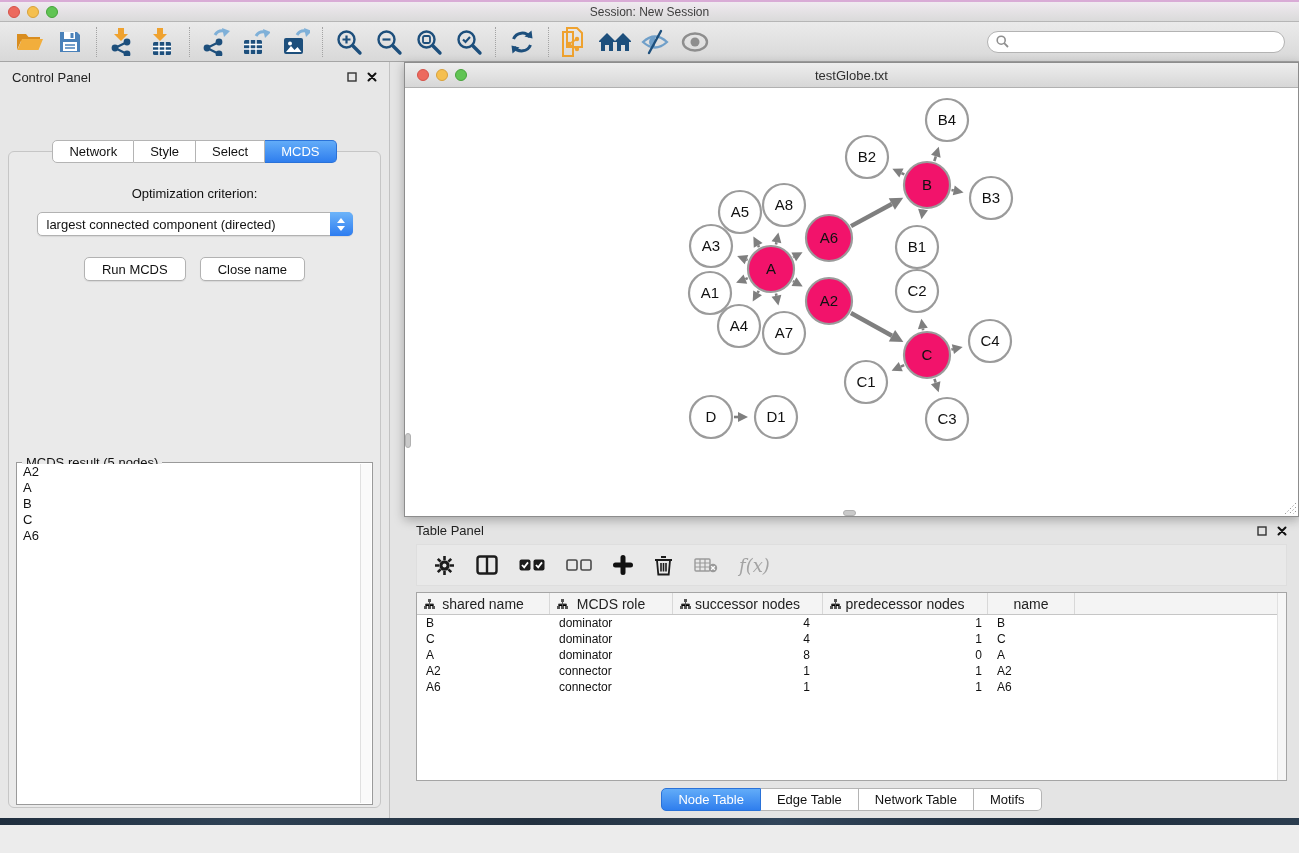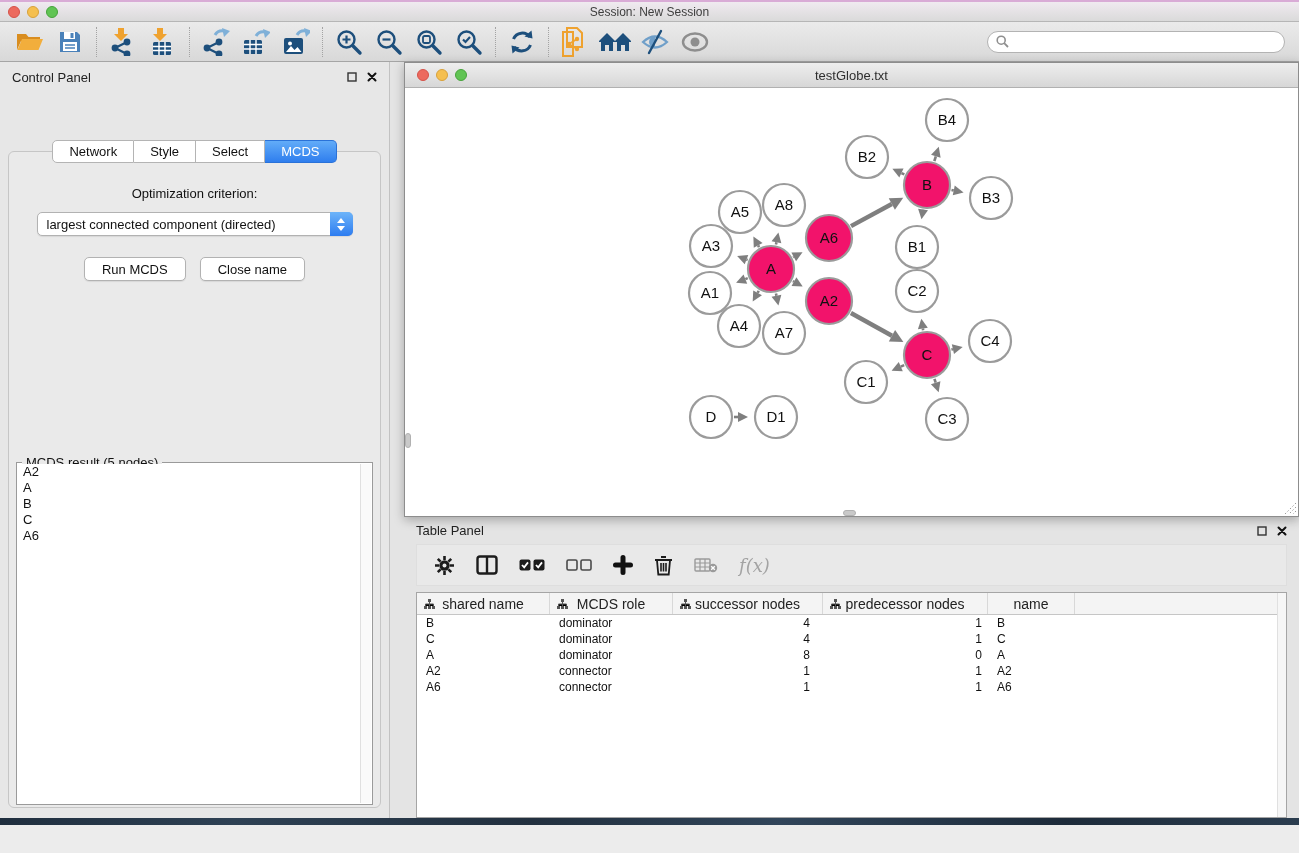--- a/index.html
+++ b/index.html
@@ -544,18 +544,24 @@
               <div class="trow">
                 <div class="tcell c0">A6</div>
                 <div class="tcell c1">connector</div>
                 <div class="tcell c2">1</div>
                 <div class="tcell c3">1</div>
                 <div class="tcell c4">A6</div>
               </div>
             </div>
           <div class="t-scroll"></div>
         </div>
+        <div class="tp-tabs">
+          <div class="seg-tab active">Node Table</div>
+          <div class="seg-tab">Edge Table</div>
+          <div class="seg-tab">Network Table</div>
+          <div class="seg-tab">Motifs</div>
+        </div>
       </div>
     </div>
   </div>
 
   <div class="wallpaper"></div>
 </div>
 
 </body></html>

